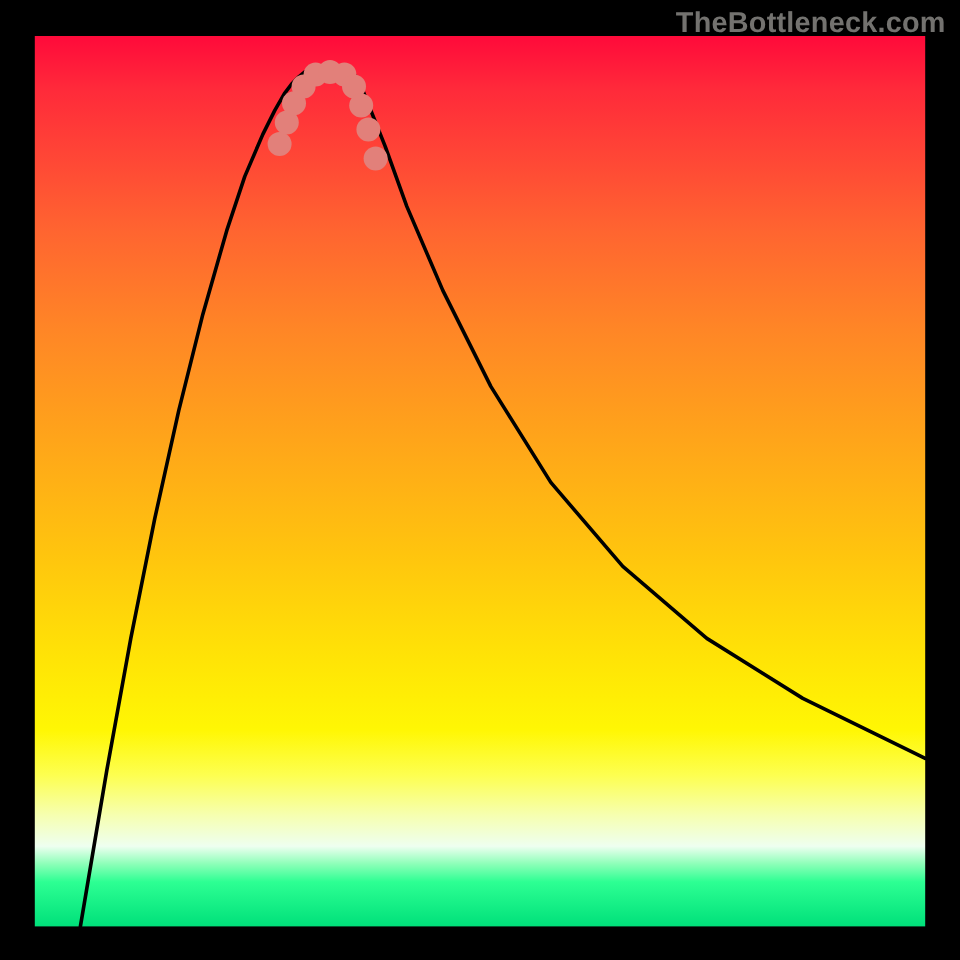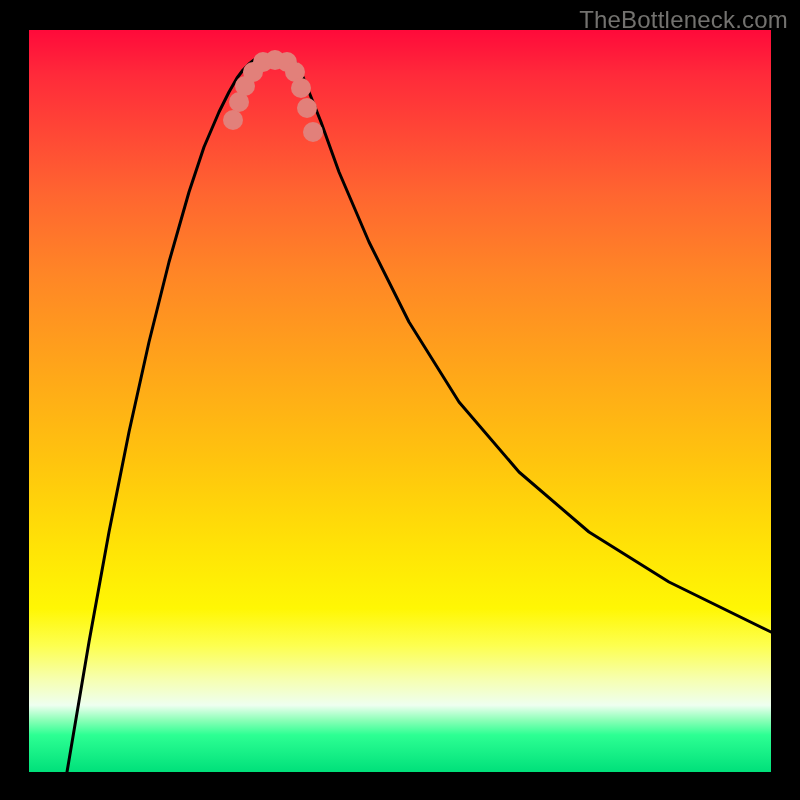--- a/index.html
+++ b/index.html
@@ -35,21 +35,21 @@
       #2dff93 95%,
       #00e07a 100%
     );
   }
   .watermark {
     position: absolute;
     top: 6px;
     right: 12px;
     color: #73726f;
     font-size: 24px;
-    font-weight: 400;
+    font-weight: 700;
     letter-spacing: 0.2px;
   }
   svg.plot {
     position: absolute;
     left: 29px;
     top: 30px;
     width: 742px;
     height: 742px;
     overflow: visible;
   }

